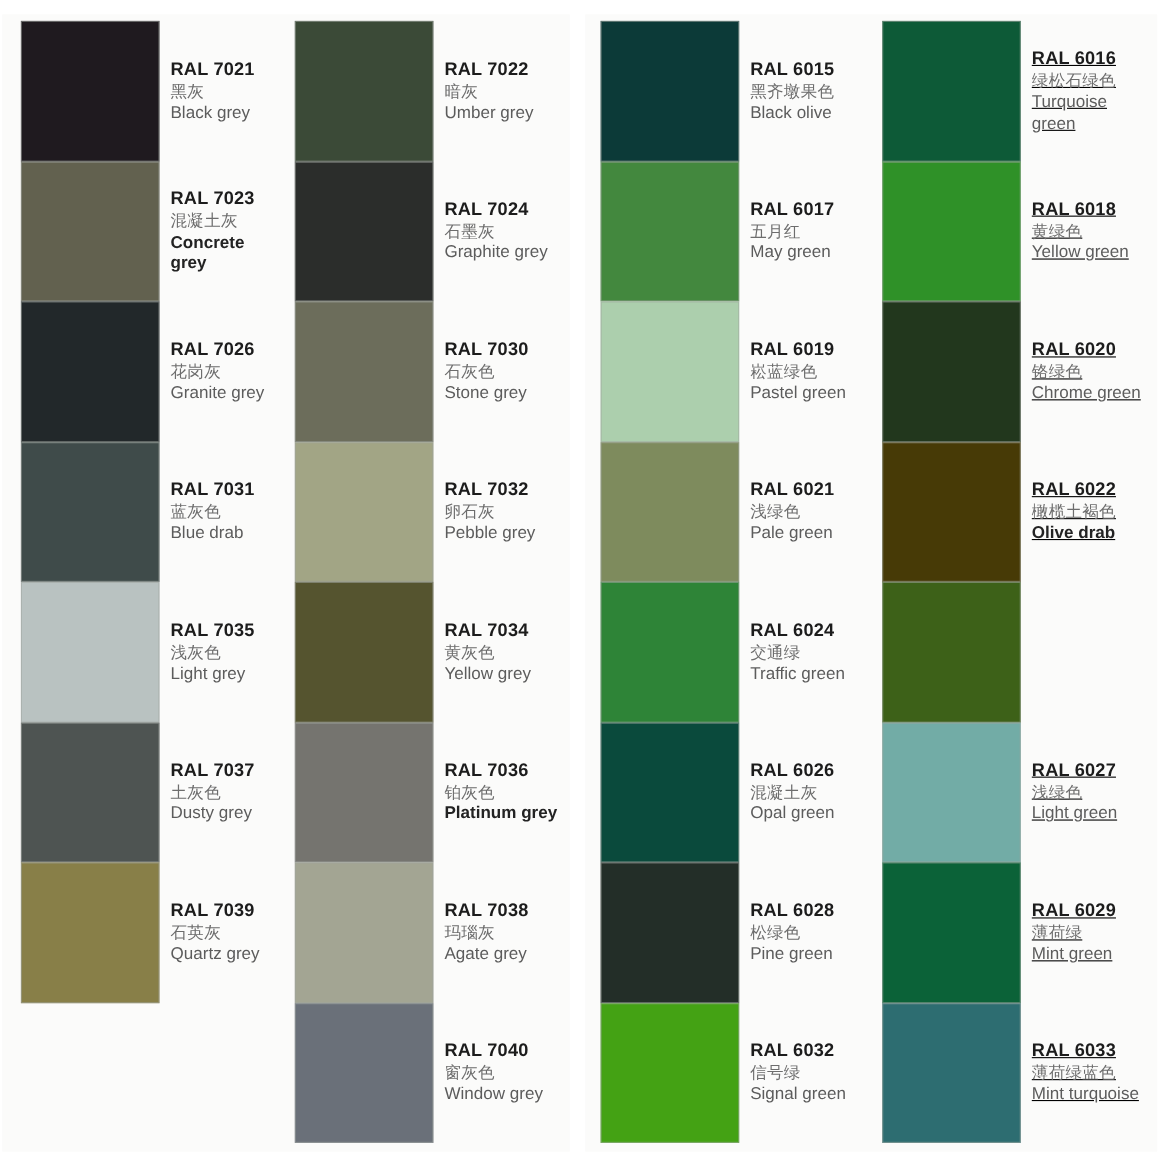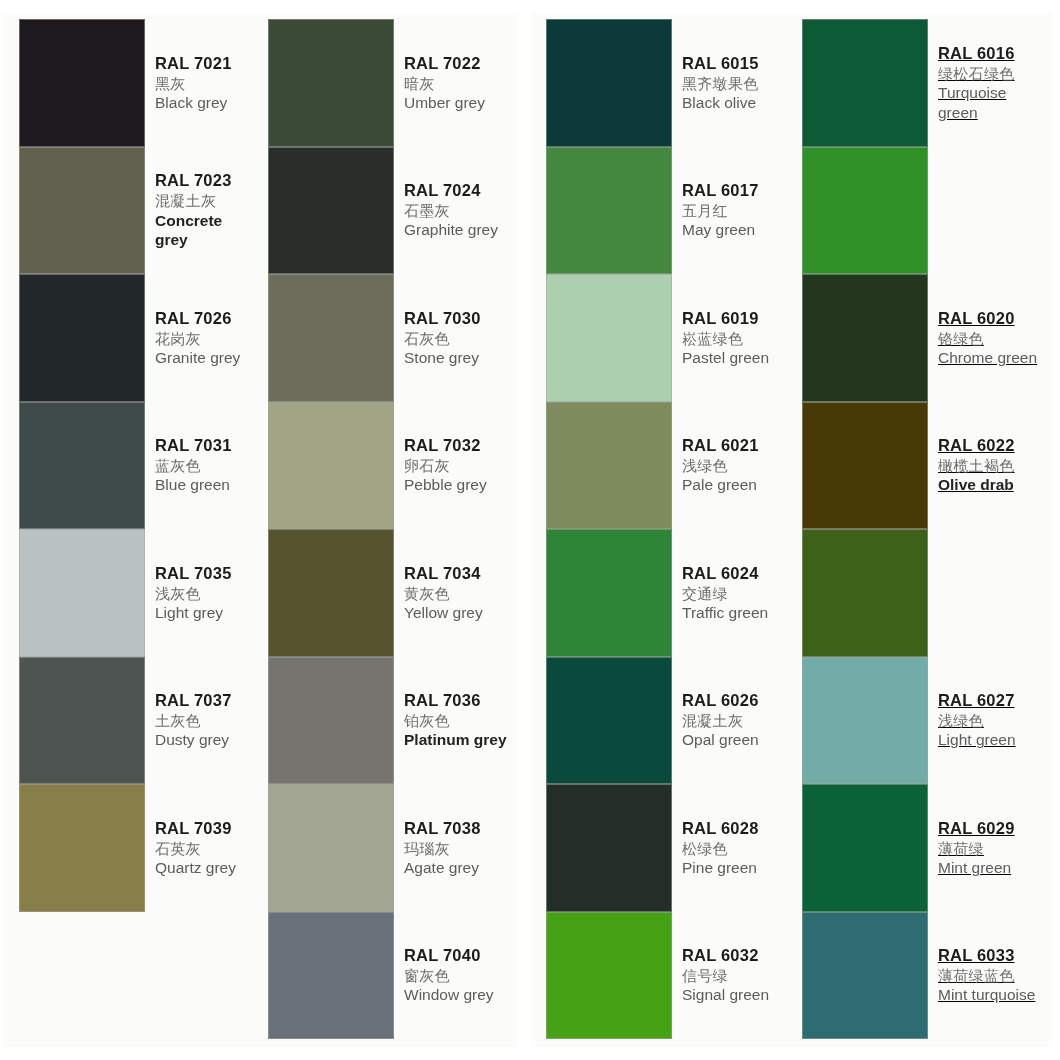--- a/index.html
+++ b/index.html
@@ -146,21 +146,21 @@
             <div class="code">RAL 7026</div>
             <div class="cn">花岗灰</div>
             <div class="en">Granite grey</div>
           </div>
         </div>
         <div class="entry">
           <div class="swatch" style="background: rgb(63, 75, 74);"></div>
           <div class="label">
             <div class="code">RAL 7031</div>
             <div class="cn">蓝灰色</div>
-            <div class="en">Blue green</div>
+            <div class="en">Blue drab</div>
           </div>
         </div>
         <div class="entry">
           <div class="swatch" style="background: rgb(185, 194, 193);"></div>
           <div class="label">
             <div class="code">RAL 7035</div>
             <div class="cn">浅灰色</div>
             <div class="en">Light grey</div>
           </div>
         </div>
@@ -319,20 +319,25 @@
         <div class="entry">
           <div class="swatch" style="background: rgb(13, 90, 55);"></div>
           <div class="label">
             <div class="code">RAL 6016</div>
             <div class="cn">绿松石绿色</div>
             <div class="en">Turquoise green</div>
           </div>
         </div>
         <div class="entry">
           <div class="swatch" style="background: rgb(47, 145, 40);"></div>
+          <div class="label">
+            <div class="code">RAL 6018</div>
+            <div class="cn">黄绿色</div>
+            <div class="en">Yellow green</div>
+          </div>
         </div>
         <div class="entry">
           <div class="swatch" style="background: rgb(34, 55, 29);"></div>
           <div class="label">
             <div class="code">RAL 6020</div>
             <div class="cn">铬绿色</div>
             <div class="en">Chrome green</div>
           </div>
         </div>
         <div class="entry">

